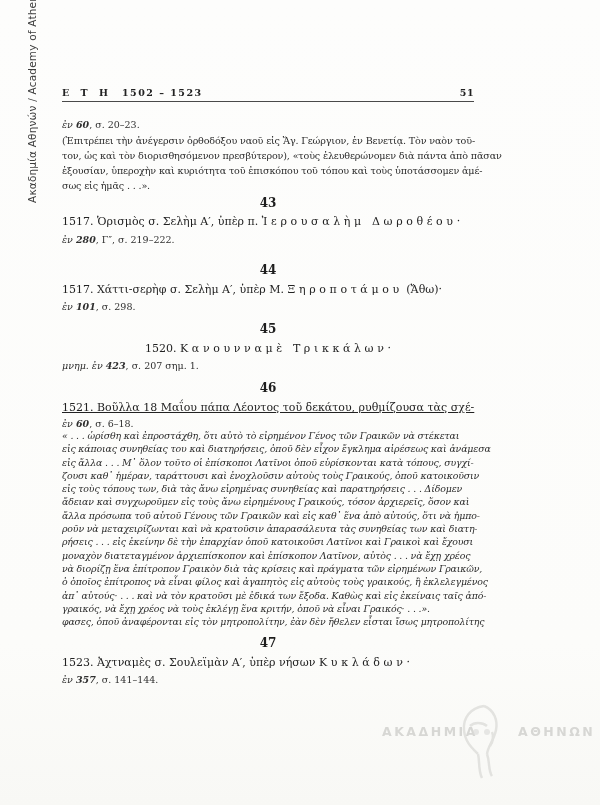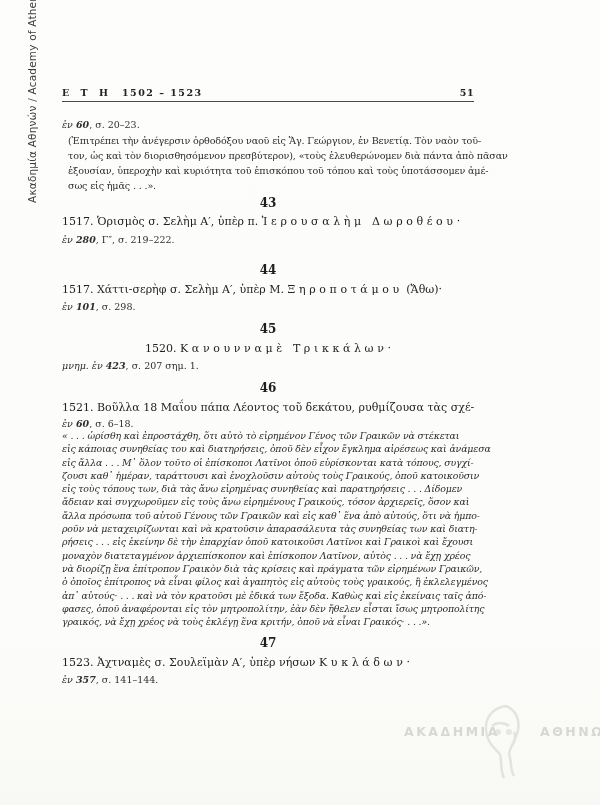--- a/index.html
+++ b/index.html
@@ -48,21 +48,21 @@
     border-bottom:1.4px solid #4a4a4a;
   }
   .ref{
     font-size:9.5px;
     color:#2e2e2e;
     white-space:nowrap;
   }
   .ref .ref-pre{font-style:italic;}
   .ref .ref-num{font-style:italic;font-weight:bold;}
   .intro-ref{margin-top:17px;}
-  .intro-para{margin-top:3px;margin-left:6px;}
+  .intro-para{margin-top:3px;}
   .intro-para .line{
     font-size:9.6px;
     line-height:15px;
     letter-spacing:-.15px;
     color:#2b2b2b;
     white-space:nowrap;
   }
   .entry-number{
     text-align:center;
     font-weight:bold;
@@ -73,20 +73,21 @@
     font-size:11px;
     color:#222;
     white-space:nowrap;
   }
   .entry-heading .spaced{letter-spacing:.33em;}
   .head-lines .line{
     font-size:11px;
     line-height:14px;
     color:#222;
     white-space:nowrap;
+    text-decoration:underline;
   }
   .head-lines .line:nth-child(2){padding-left:30px;}
   .n43{margin-top:3px;}
   .h43{margin-top:5px;}
   .r43{margin-top:6px;}
   .n44{margin-top:18px;}
   .h44{margin-top:6px;}
   .r44{margin-top:5px;}
   .n45{margin-top:10px;}
   .h45{margin-top:6px;text-align:center;}
@@ -102,21 +103,21 @@
     letter-spacing:-.15px;
     color:#2b2b2b;
     white-space:nowrap;
   }
   .n47{margin-top:8px;}
   .h47{margin-top:6px;}
   .r47{margin-top:5px;}
   
   .watermark{
     position:absolute;
-    top:700px;left:400px;
+    top:700px;left:378px;
     width:200px;height:95px;
     pointer-events:none;
   }
   .wm-text{
     position:absolute;
     font-family:"DejaVu Sans", sans-serif;
     font-size:12.5px;
     font-weight:bold;
     color:#d7d7d4;
     letter-spacing:2.5px;
@@ -195,22 +196,22 @@
         <div class="line">ζουσι καθ᾽ ἡμέραν, ταράττουσι καὶ ἐνοχλοῦσιν αὐτοὺς τοὺς Γραικούς, ὁποῦ κατοικοῦσιν</div>
         <div class="line">εἰς τοὺς τόπους των, διὰ τὰς ἄνω εἰρημένας συνηθείας καὶ παρατηρήσεις . . . Δίδομεν</div>
         <div class="line">ἄδειαν καὶ συγχωροῦμεν εἰς τοὺς ἄνω εἰρημένους Γραικούς, τόσον ἀρχιερεῖς, ὅσον καὶ</div>
         <div class="line">ἄλλα πρόσωπα τοῦ αὐτοῦ Γένους τῶν Γραικῶν καὶ εἰς καθ᾽ ἕνα ἀπὸ αὐτούς, ὅτι νὰ ἠμπο-</div>
         <div class="line">ροῦν νὰ μεταχειρίζωνται καὶ νὰ κρατοῦσιν ἀπαρασάλευτα τὰς συνηθείας των καὶ διατη-</div>
         <div class="line">ρήσεις . . . εἰς ἐκείνην δὲ τὴν ἐπαρχίαν ὁποῦ κατοικοῦσι Λατῖνοι καὶ Γραικοὶ καὶ ἔχουσι</div>
         <div class="line">μοναχὸν διατεταγμένον ἀρχιεπίσκοπον καὶ ἐπίσκοπον Λατῖνον, αὐτὸς . . . νὰ ἔχῃ χρέος</div>
         <div class="line">νὰ διορίζῃ ἕνα ἐπίτροπον Γραικὸν διὰ τὰς κρίσεις καὶ πράγματα τῶν εἰρημένων Γραικῶν,</div>
         <div class="line">ὁ ὁποῖος ἐπίτροπος νὰ εἶναι φίλος καὶ ἀγαπητὸς εἰς αὐτοὺς τοὺς γραικούς, ἢ ἐκλελεγμένος</div>
         <div class="line">ἀπ᾽ αὐτούς· . . . καὶ νὰ τὸν κρατοῦσι μὲ ἐδικά των ἔξοδα. Καθὼς καὶ εἰς ἐκείναις ταῖς ἀπό-</div>
+        <div class="line">γραικός, νὰ ἔχῃ χρέος νὰ τοὺς ἐκλέγῃ ἕνα κριτήν, ὁποῦ νὰ εἶναι Γραικός· . . .».</div>
         <div class="line">φασες, ὁποῦ ἀναφέρονται εἰς τὸν μητροπολίτην, ἐὰν δὲν ἤθελεν εἶσται ἴσως μητροπολίτης</div>
-        <div class="line">γραικός, νὰ ἔχῃ χρέος νὰ τοὺς ἐκλέγῃ ἕνα κριτήν, ὁποῦ νὰ εἶναι Γραικός· . . .».</div>
       </div>
 
     <div class="entry-number n47">47</div>
     <div class="entry-heading h47">
       <span>1523. Ἀχτναμὲς σ. Σουλεϊμὰν Α′, ὑπὲρ νήσων </span><span class="spaced">Κυκλάδων</span><span>·</span>
     </div>
     <div class="ref r47">
       <span class="ref-pre">ἐν </span><span class="ref-num">357</span><span>, σ. 141–144.</span>
     </div>
 

